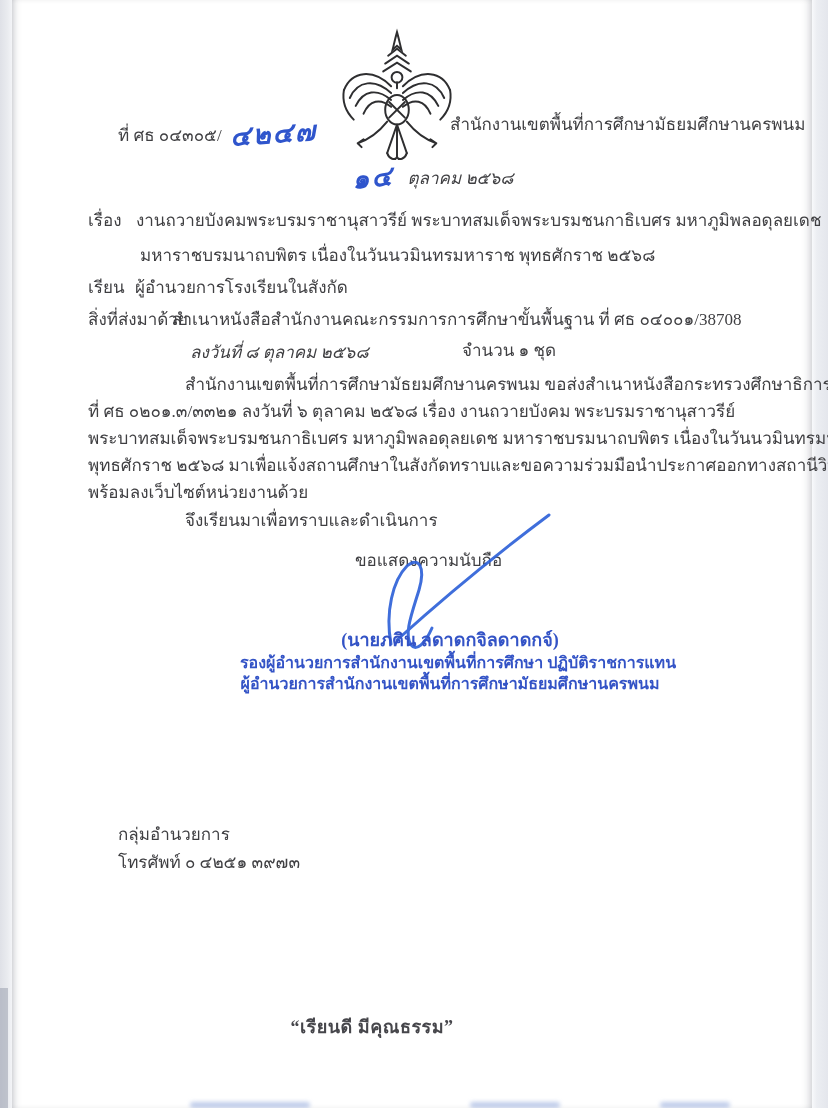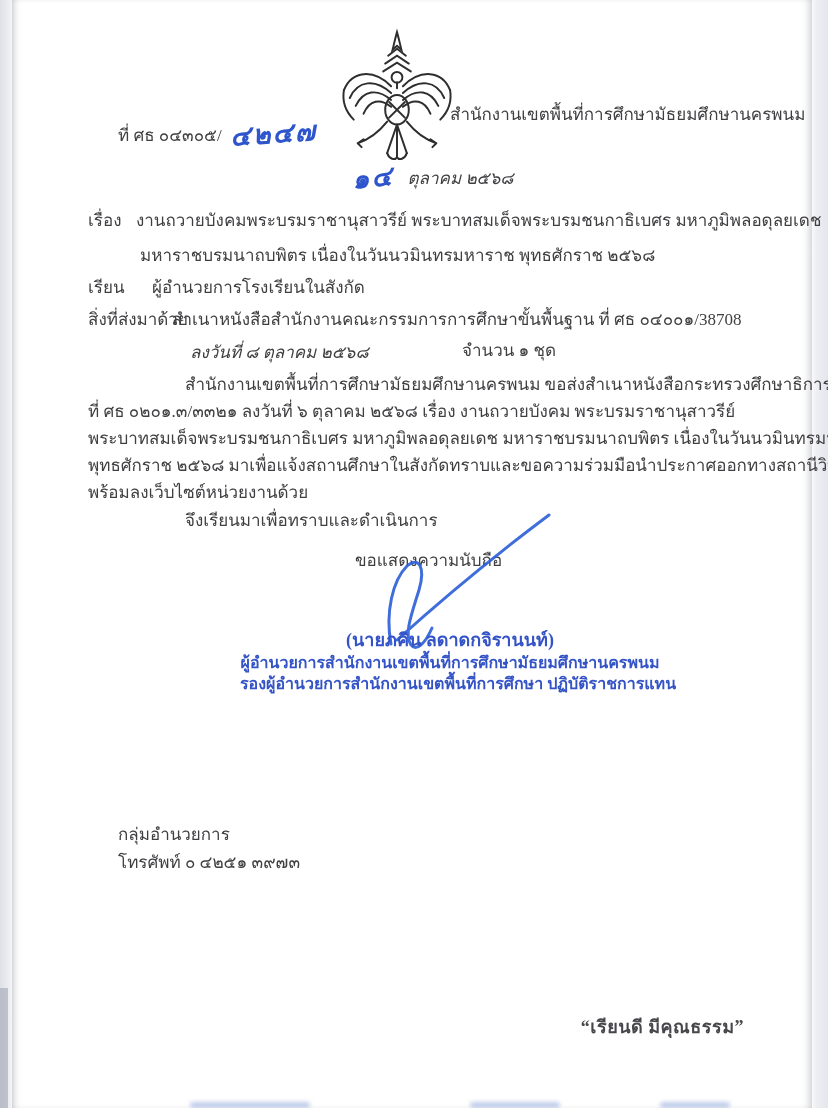--- a/index.html
+++ b/index.html
@@ -80,35 +80,35 @@
     <path d="M60 97 L50 126 M60 97 L60 130 M60 97 L70 126"></path>
     <path d="M50 126 C52 132 58 134 60 130 C62 134 68 132 70 126"></path>
   </svg>
 </div>
 
 <div class="abs t17 ink" style="left:118px;top:118px;">
   <span>ที่ ศธ ๐๔๓๐๕/</span>
   <span class="hand" style="position:relative;top:2px;left:4px;transform:rotate(-4deg);display:inline-block;">๔๒๔๗</span>
 </div>
 
-<div class="abs t17 ink" style="left:450px;top:102px;">
+<div class="abs t17 ink" style="left:450px;top:112px;">
   <div>สำนักงานเขตพื้นที่การศึกษามัธยมศึกษานครพนม</div>
 </div>
 
 <div class="abs" style="left:352px;top:164px;">
   <span class="hand" style="display:inline-block;transform:rotate(-6deg);">๑๔</span>
   <span class="t17 ink" style="margin-left:10px;position:relative;top:-3px;font-style:italic;">ตุลาคม ๒๕๖๘</span>
 </div>
 
 <div class="abs t17 ink" style="left:88px;top:208px;">เรื่อง</div>
 <div class="abs t17 ink" style="left:136px;top:208px;">งานถวายบังคมพระบรมราชานุสาวรีย์ พระบาทสมเด็จพระบรมชนกาธิเบศร มหาภูมิพลอดุลยเดช</div>
 <div class="abs t17 ink" style="left:140px;top:243px;">มหาราชบรมนาถบพิตร เนื่องในวันนวมินทรมหาราช พุทธศักราช ๒๕๖๘</div>
 
 <div class="abs t17 ink" style="left:88px;top:275px;">เรียน</div>
-<div class="abs t17 ink" style="left:152px;top:275px;">ผู้อำนวยการโรงเรียนในสังกัด</div>
+<div class="abs t17 ink" style="left:135px;top:275px;">ผู้อำนวยการโรงเรียนในสังกัด</div>
 
 <div class="abs t17 ink" style="left:88px;top:307px;">สิ่งที่ส่งมาด้วย</div>
 <div class="abs t17 ink" style="left:172px;top:307px;">สำเนาหนังสือสำนักงานคณะกรรมการการศึกษาขั้นพื้นฐาน ที่ ศธ ๐๔๐๐๑/38708</div>
 <div class="abs t17 ink" style="left:190px;top:340px;font-style:italic;">ลงวันที่ ๘ ตุลาคม ๒๕๖๘</div>
 <div class="abs t17 ink" style="left:462px;top:338px;">จำนวน ๑ ชุด</div>
 
 <div class="abs t17 ink" style="left:185px;top:372px;">สำนักงานเขตพื้นที่การศึกษามัธยมศึกษานครพนม ขอส่งสำเนาหนังสือกระทรวงศึกษาธิการ</div>
 <div class="abs t17 ink" style="left:88px;top:399px;">ที่ ศธ ๐๒๐๑.๓/๓๓๒๑ ลงวันที่ ๖ ตุลาคม ๒๕๖๘ เรื่อง งานถวายบังคม พระบรมราชานุสาวรีย์</div>
 <div class="abs t17 ink" style="left:88px;top:426px;">พระบาทสมเด็จพระบรมชนกาธิเบศร มหาภูมิพลอดุลยเดช มหาราชบรมนาถบพิตร เนื่องในวันนวมินทรมหาราช</div>
 <div class="abs t17 ink" style="left:88px;top:453px;">พุทธศักราช ๒๕๖๘ มาเพื่อแจ้งสถานศึกษาในสังกัดทราบและขอความร่วมมือนำประกาศออกทางสถานีวิทยุ</div>
@@ -119,21 +119,21 @@
 <div class="abs t17 ink" style="left:355px;top:548px;text-align:right;">ขอแสดงความนับถือ</div>
 
 <svg class="sig-overlay" viewBox="0 0 828 1108">
   <g fill="none" stroke="#2f62d8" stroke-width="3" stroke-linecap="round" opacity="0.92">
     <path d="M391 644 C385 612 393 580 407 566 C418 556 426 566 419 590 C411 616 404 634 411 645 C416 652 425 644 432 628"></path>
     <path d="M397 640 C428 612 478 568 549 515"></path>
   </g>
 </svg>
 
 <div class="abs center-block" style="left:240px;top:628px;width:420px;">
-  <div class="blue" style="font-size:18px;font-weight:bold;line-height:24px;">(นายภคิน  ลดาดกจิรานนท์)</div>
+  <div class="blue" style="font-size:18px;font-weight:bold;line-height:24px;">(นายภคิน  ลดาดกจิลดาดกจ์)</div>
+  <div class="blue" style="font-size:16px;font-weight:bold;line-height:21px;">รองผู้อำนวยการสำนักงานเขตพื้นที่การศึกษา ปฏิบัติราชการแทน</div>
   <div class="blue" style="font-size:16px;font-weight:bold;line-height:21px;">ผู้อำนวยการสำนักงานเขตพื้นที่การศึกษามัธยมศึกษานครพนม</div>
-  <div class="blue" style="font-size:16px;font-weight:bold;line-height:21px;">รองผู้อำนวยการสำนักงานเขตพื้นที่การศึกษา ปฏิบัติราชการแทน</div>
 </div>
 
 <div class="abs t17 ink" style="left:118px;top:822px;">กลุ่มอำนวยการ</div>
 <div class="abs t17 ink" style="left:118px;top:850px;">โทรศัพท์ ๐ ๔๒๕๑ ๓๙๗๓</div>
 
-<div class="abs center-block motto" style="left:0;top:1012px;width:744px;text-align:right;">“เรียนดี มีคุณธรรม”</div>
+<div class="abs center-block motto" style="left:0;top:1012px;width:744px;">“เรียนดี มีคุณธรรม”</div>
 
 </body></html>

